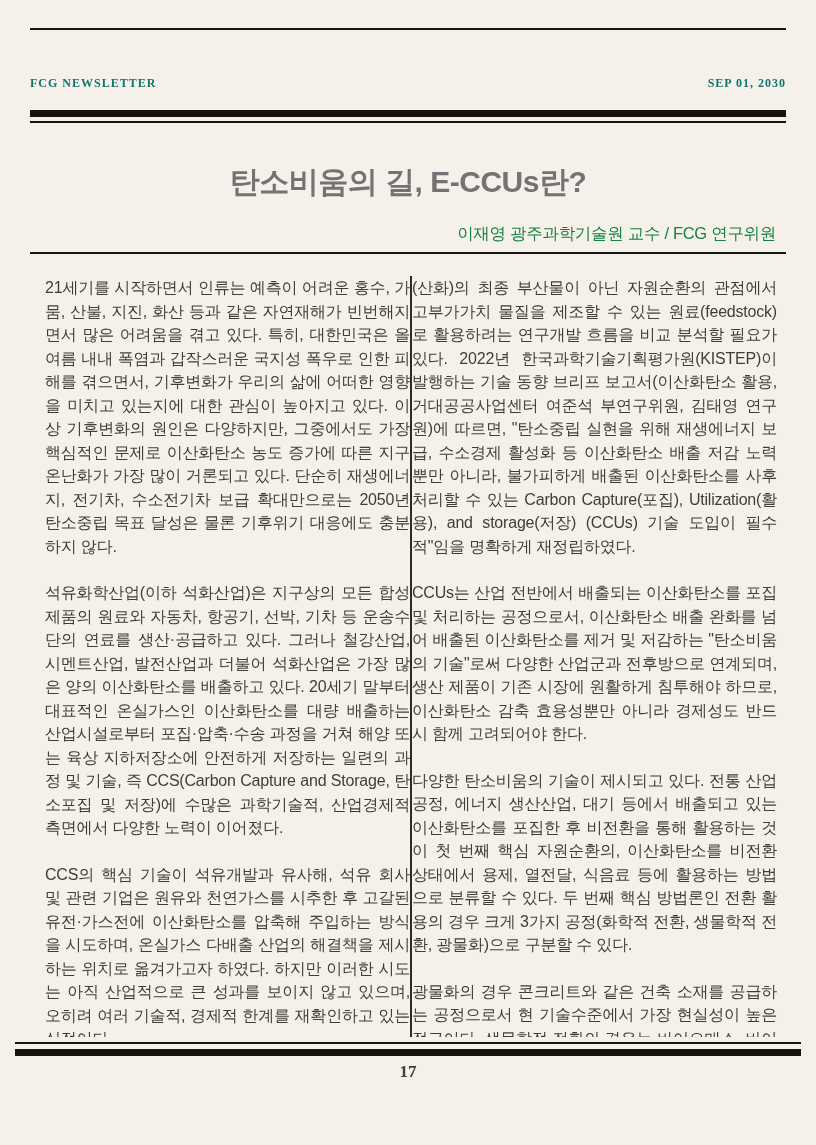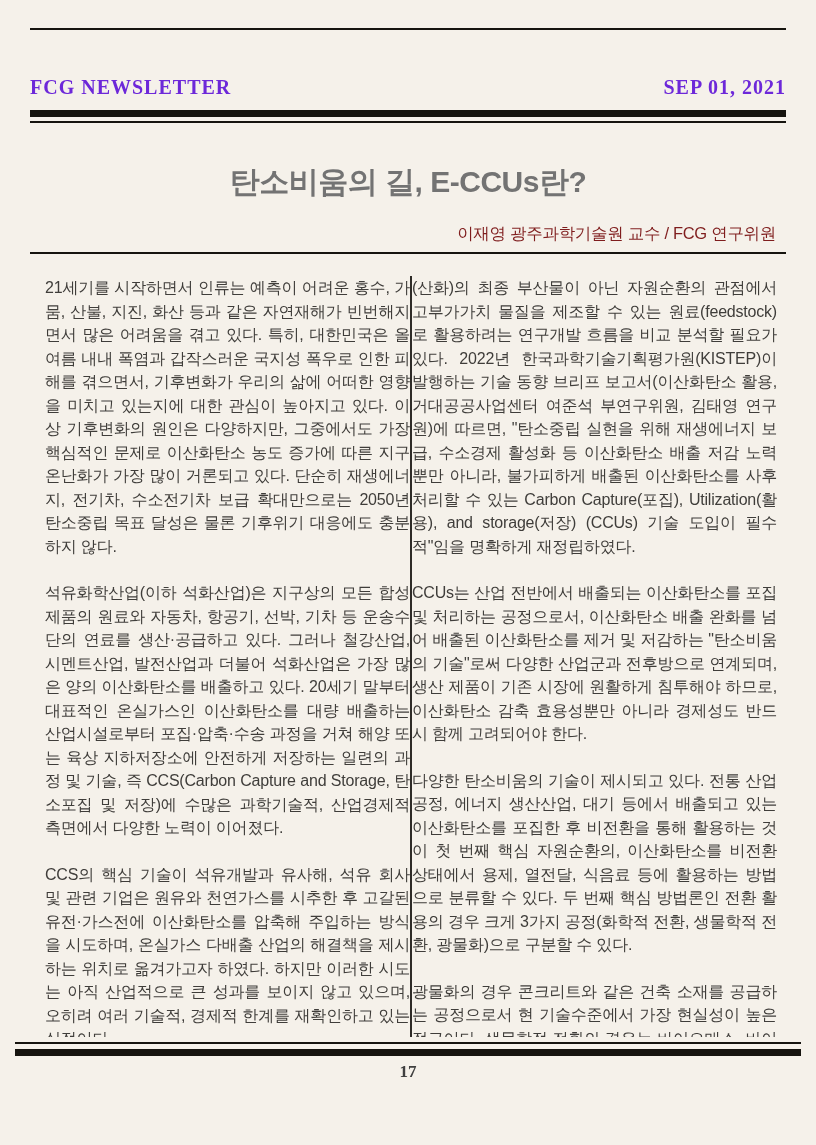--- a/index.html
+++ b/index.html
@@ -14,29 +14,29 @@
   .header-thick    { left:30px; right:30px; top:110px;  height:7px; }
   .header-thin     { left:30px; right:30px; top:121px;  height:2px; }
   .byline-rule     { left:30px; right:30px; top:252px;  height:2px; }
   .footer-thin     { left:15px; right:15px; top:1042px; height:2px; }
   .footer-thick    { left:15px; right:15px; top:1049px; height:7px; }
 
   .header-row {
     position:absolute; left:30px; right:30px; top:76px;
     display:flex; justify-content:space-between; align-items:baseline;
     font-family:"Liberation Serif","DejaVu Serif",serif;
-    font-weight:bold; font-size:20px; letter-spacing:1px; color:#6d28d9;text-align:right;
+    font-weight:bold; font-size:12px; letter-spacing:1px; color:#0f766e;text-align:right;
   }
   .title {
     position:absolute; left:0; right:0; top:162px; text-align:center;
     font-size:30px; font-weight:bold; letter-spacing:-0.5px; color:#737373;
   }
   .byline {
     position:absolute; right:40px; top:223px;
-    font-size:16.5px; color:#7f1d1d; letter-spacing:-0.3px;
+    font-size:16.5px; color:#15803d; letter-spacing:-0.3px;
   }
   .columns {
     position:absolute; left:45px; right:39px; top:276px; bottom:108px;
     display:flex; gap:0; overflow:hidden;
   }
   .col {
     flex:1 1 0; text-align:justify;
     font-size:16px; line-height:23.5px; letter-spacing:-0.2px;
     word-break:normal;
   }
@@ -50,21 +50,21 @@
 </style>
 </head>
 <body>
 
 <div class="page">
 
   <div class="rule top-rule"></div>
 
   <div class="header-row">
     <span>FCG NEWSLETTER</span>
-    <span>SEP 01, 2021</span>
+    <span>SEP 01, 2030</span>
   </div>
 
   <div class="rule header-thick"></div>
   <div class="rule header-thin"></div>
 
   <h1 class="title">탄소비움의 길, E-CCUs란?</h1>
 
   <div class="byline">이재영 광주과학기술원 교수 / FCG 연구위원</div>
   <div class="rule byline-rule"></div>
 

